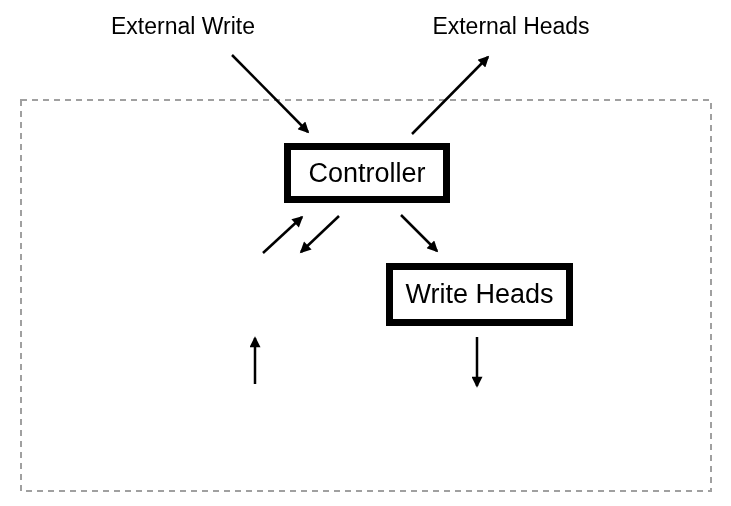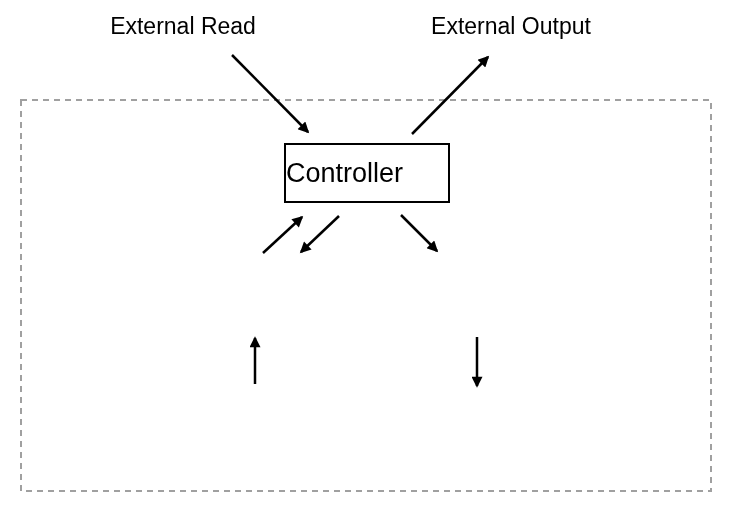--- a/index.html
+++ b/index.html
@@ -29,24 +29,24 @@
     font-size: 23px;
     line-height: 27px;
     color: #000000;
     white-space: nowrap;
     z-index: 3;
   }
   .node-box {
     position: absolute;
     box-sizing: border-box;
     background: #ffffff;
-    border: 2px solid #000000;
+    border: 7px solid #000000;
     display: flex;
     align-items: center;
-    justify-content: flex-start;
+    justify-content: center;
     z-index: 2;
   }
   .node-label {
     font-size: 27px;
     color: #000000;
     white-space: nowrap;
   }
   #controller-box { left: 284px; top: 143px; width: 166px; height: 60px; }
   #read-heads-box { left: 163px; top: 263px; width: 187px; height: 63px; }
   #write-heads-box { left: 386px; top: 263px; width: 187px; height: 63px; }
@@ -70,23 +70,26 @@
 
     <line x1="232" y1="55" x2="308" y2="132" stroke="#000000" stroke-width="2.5" marker-end="url(#arrowhead)"></line>
     <line x1="412" y1="134" x2="488" y2="57" stroke="#000000" stroke-width="2.5" marker-end="url(#arrowhead)"></line>
     <line x1="263" y1="253" x2="302" y2="217" stroke="#000000" stroke-width="2.5" marker-end="url(#arrowhead)"></line>
     <line x1="339" y1="216" x2="301" y2="252" stroke="#000000" stroke-width="2.5" marker-end="url(#arrowhead)"></line>
     <line x1="401" y1="215" x2="437" y2="251" stroke="#000000" stroke-width="2.5" marker-end="url(#arrowhead)"></line>
     <line x1="255" y1="384" x2="255" y2="338" stroke="#000000" stroke-width="2.5" marker-end="url(#arrowhead)"></line>
     <line x1="477" y1="337" x2="477" y2="386" stroke="#000000" stroke-width="2.5" marker-end="url(#arrowhead)"></line>
   </svg>
 
-  <div class="ext-label" id="external-input-label">External Read</div>
-  <div class="ext-label" id="external-output-label">External Output</div>
+  <div class="ext-label" id="external-input-label">External Write</div>
+  <div class="ext-label" id="external-output-label">External Heads</div>
 
   <div class="node-box" id="controller-box">
     <span class="node-label">Controller</span>
   </div>
 
 
+  <div class="node-box" id="write-heads-box">
+    <span class="node-label">Write Heads</span>
+  </div>
 
 
 </div>
 
 </body></html>

